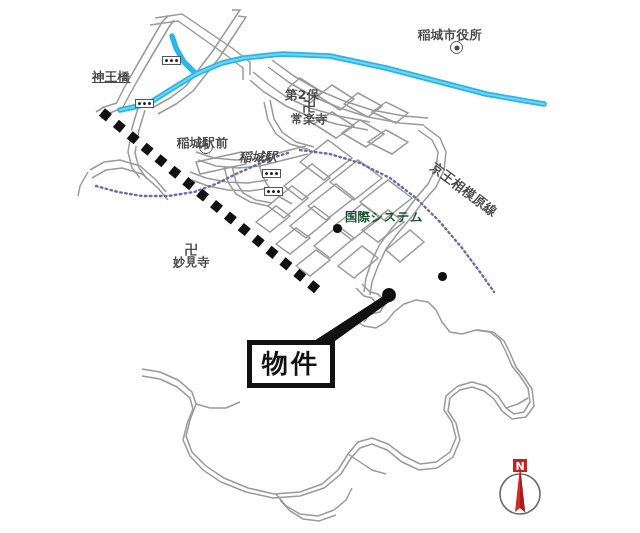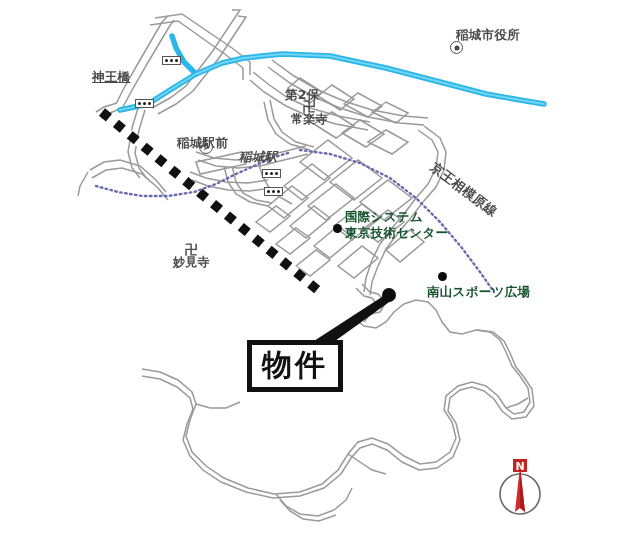--- a/index.html
+++ b/index.html
@@ -59,21 +59,21 @@
     color: #4a4a4a;
     transform-origin: left top;
   }
   #property-box {
     position: absolute;
     left: 247px;
     top: 340px;
     padding: 5px 10px 7px 10px;
     background: #ffffff;
     border: 5px solid #111111;
-    font-size: 30px;
+    font-size: 26px;
     font-weight: 700;
     letter-spacing: 3px;
     color: #111111;
     line-height: 1;
     font-family: "DejaVu Sans", "Liberation Sans", sans-serif;
   }
   .signal-icon {
     position: absolute;
     width: 19px;
     height: 9px;
@@ -291,42 +291,40 @@
       <i></i>
   </div>
 
   <div class="cityhall-icon" style="left:450px; top:41px;"></div>
 
   <div class="post-icon" style="left:199px; top:140px;">〒</div>
 
   <div class="poi-dot" style="left:333px; top:224px;"></div>
   <div class="poi-dot" style="left:438px; top:272px;"></div>
 
-  <div class="map-label lbl-place" style="left:418px; top:28px;margin-left:38px;">稲城市役所</div>
+  <div class="map-label lbl-place" style="left:418px; top:28px;">稲城市役所</div>
 
   <div class="map-label lbl-place" style="left:285px; top:56px;margin-top:32px;">第2保</div>
 
   <div class="map-label lbl-place" style="left:92px; top:70px;text-decoration:underline;">神王橋</div>
 
   <div class="map-label lbl-temple" style="left:291px; top:100px;">
     <span class="mark">卍</span>
     <span>常楽寺</span>
   </div>
 
   <div class="map-label lbl-temple" style="left:173px; top:243px;">
     <span class="mark">卍</span>
     <span>妙見寺</span>
   </div>
 
   <div class="map-label lbl-place" style="left:168px; top:136px;margin-left:9px;">稲城駅前</div>
 
   <div class="map-label lbl-place" style="left:239px; top:150px;font-style:italic;">稲城駅</div>
 
   <div class="map-label lbl-facility" style="left:345px; top:210px;">国際システム</div>
-  <div class="map-label lbl-facility" style="left:345px; top:226px;">東京技術センター</div>
-
-  <div class="map-label lbl-facility" style="left:427px; top:285px;">南山スポーツ広場</div>
+
 
   <div class="map-label lbl-rail" style="left:436px; top:160px; transform: rotate(37deg);">京王相模原線</div>
 
   <div id="property-box">物件</div>
 
 </div>
 
 </body></html>

